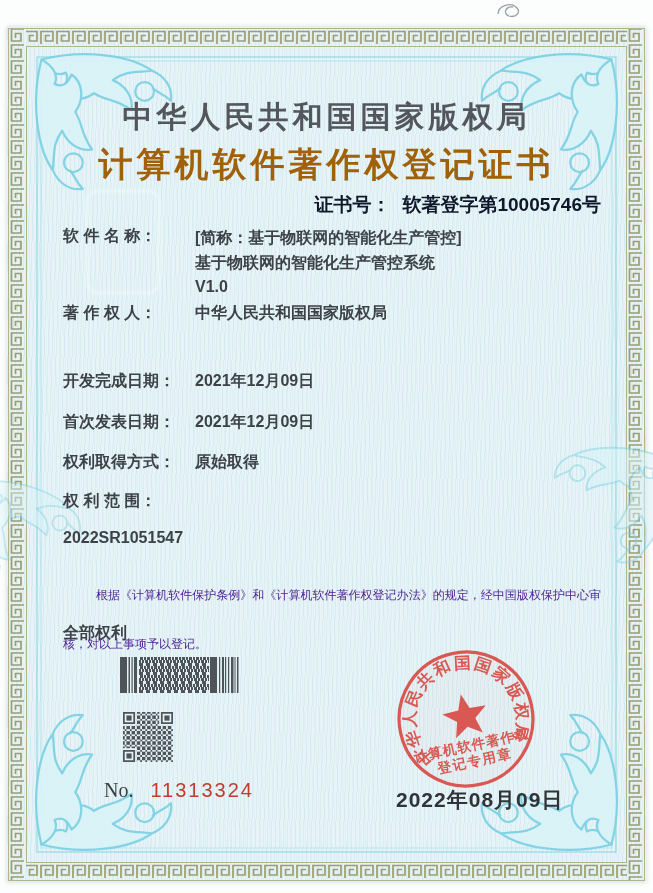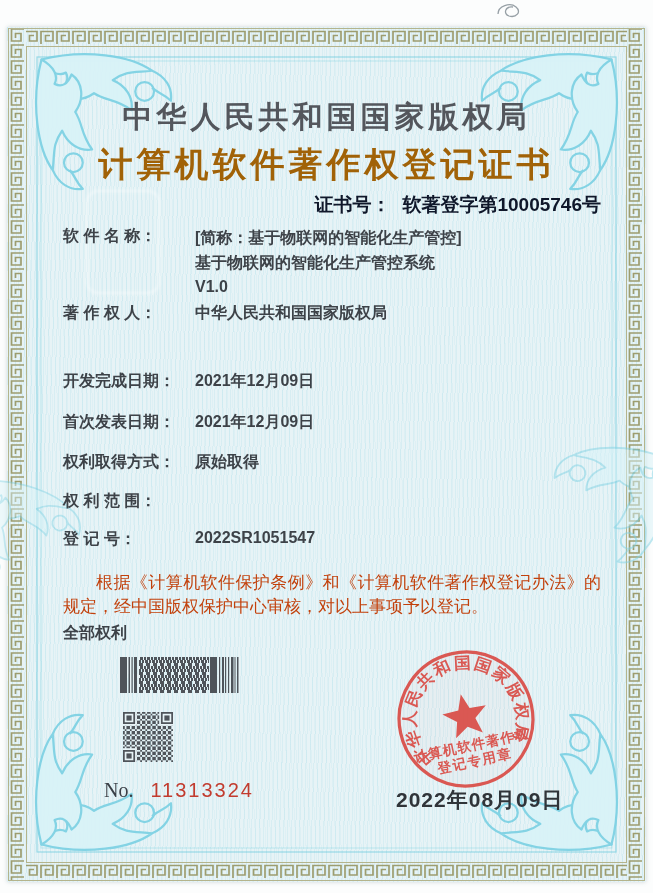--- a/index.html
+++ b/index.html
@@ -52,22 +52,22 @@
   .r-software { top: 226px; }
   .r-owner    { top: 303px; align-items: center; }
   .r-dev      { top: 371px; }
   .r-pub      { top: 412px; }
   .r-acq      { top: 452px; }
   .r-scope    { top: 491px; flex-direction: column; }
   .r-reg      { top: 529px; }
 
   .statement {
     position: absolute; left: 63px; top: 571px; width: 538px;
-    font-size: 17px; line-height: 24px; text-indent: 33px;
-    color: #c2410c; font-weight: 500; text-align: justify;
+    font-size: 12px; line-height: 49px; text-indent: 33px;
+    color: #4c1d95; font-weight: 500; text-align: justify;
   }
 
   .barcode { position: absolute; left: 120px; top: 657px; width: 120px; height: 36px; }
   .qrcode  { position: absolute; left: 123px; top: 712px; width: 50px; height: 50px; }
 
   .serial {
     position: absolute; left: 104px; top: 779px; font-size: 20px;
     font-family: "Liberation Serif", "DejaVu Serif", serif; color: #3a3f46;
   }
   .serial .num { color: #c23b2e; letter-spacing: 2px; font-family: "Liberation Sans", sans-serif; font-weight: 500; margin-left: 12px; }
@@ -194,21 +194,20 @@
       <span class="label">权利取得方式：</span>
       <span class="value">原始取得</span>
     </div>
 
     <div class="row r-scope">
       <span class="label">权 利 范 围：</span>
       <span class="value">全部权利</span>
     </div>
 
     <div class="row r-reg">
-      <span class="label">登  记  号：</span>
       <span class="value">2022SR1051547</span>
     </div>
 
     <div class="statement">根据《计算机软件保护条例》和《计算机软件著作权登记办法》的规定，经中国版权保护中心审核，对以上事项予以登记。</div>
 
     <svg class="barcode" viewBox="0 0 120 36" preserveAspectRatio="none">
       <defs>
         <pattern id="bcn" patternUnits="userSpaceOnUse" width="7" height="9">
           <g fill="#4f545a">
             <rect x="0" y="0" width="2" height="3"></rect>

